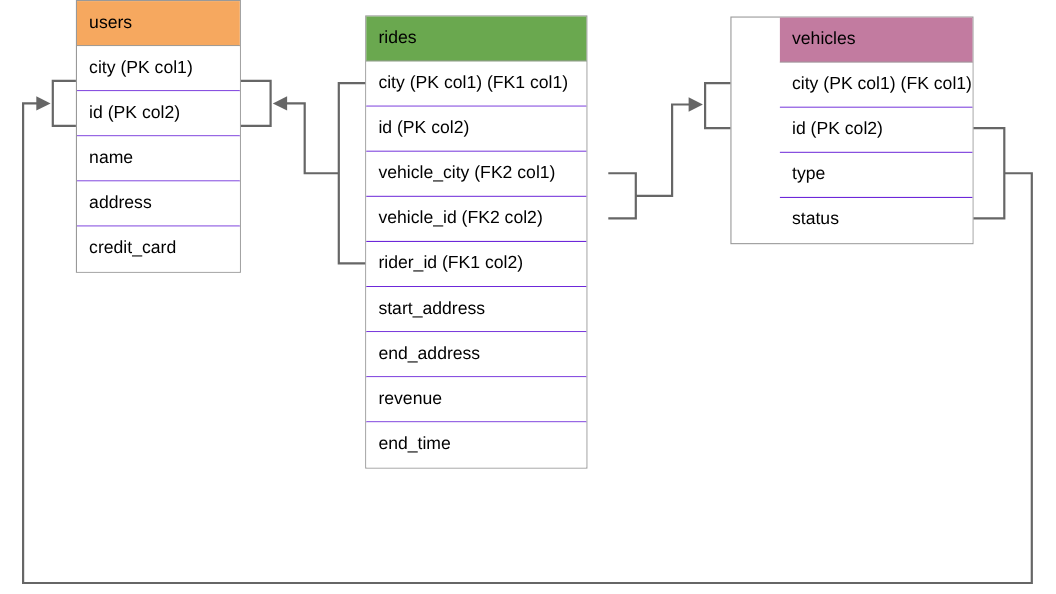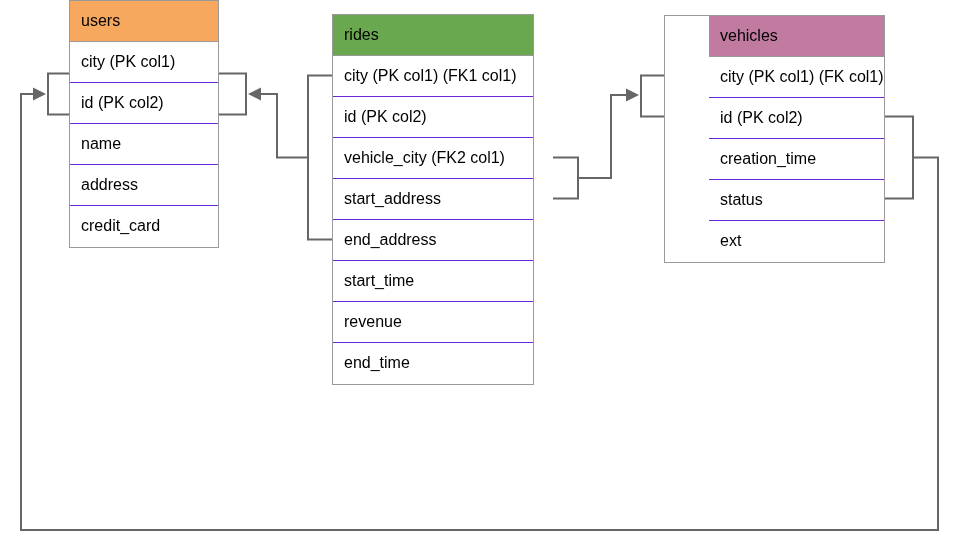--- a/index.html
+++ b/index.html
@@ -70,34 +70,34 @@
     <div class="trow">name</div>
     <div class="trow">address</div>
     <div class="trow">credit_card</div>
   </div>
 
   <div class="db-table" style="left:332px; top:14px; width:202px;">
     <div class="thead" style="background-color: rgb(106, 168, 79);">rides</div>
     <div class="trow">city (PK col1) (FK1 col1)</div>
     <div class="trow">id (PK col2)</div>
     <div class="trow">vehicle_city (FK2 col1)</div>
+    <div class="trow">vehicle_id (FK2 col2)</div>
+    <div class="trow">rider_id (FK1 col2)</div>
     <div class="trow">start_address</div>
     <div class="trow">end_address</div>
-    <div class="trow">start_time</div>
     <div class="trow">revenue</div>
     <div class="trow">end_time</div>
   </div>
 
   <div class="db-table" style="left:664px; top:15px; width:221px;padding-left:44px;">
     <div class="thead" style="background-color: rgb(194, 123, 160);">vehicles</div>
     <div class="trow">city (PK col1) (FK col1)</div>
     <div class="trow">id (PK col2)</div>
-    <div class="trow">creation_time</div>
+    <div class="trow">type</div>
     <div class="trow">status</div>
-    <div class="trow">ext</div>
   </div>
 
   <svg class="connector-layer" width="960" height="540" viewBox="0 0 960 540">
 
     <g class="rel">
       <path d="M219 73.5 L246 73.5 L246 114.5 L219 114.5" stroke="#666666"></path>
       <path d="M332 75.5 L308 75.5 L308 239.5 L332 239.5" stroke="#666666"></path>
       <path d="M308 157.5 L277 157.5 L277 94 L259 94" stroke="#666666"></path>
       <polygon points="248,94 261,87.5 261,100.5" fill="#666666"></polygon>
     </g>

